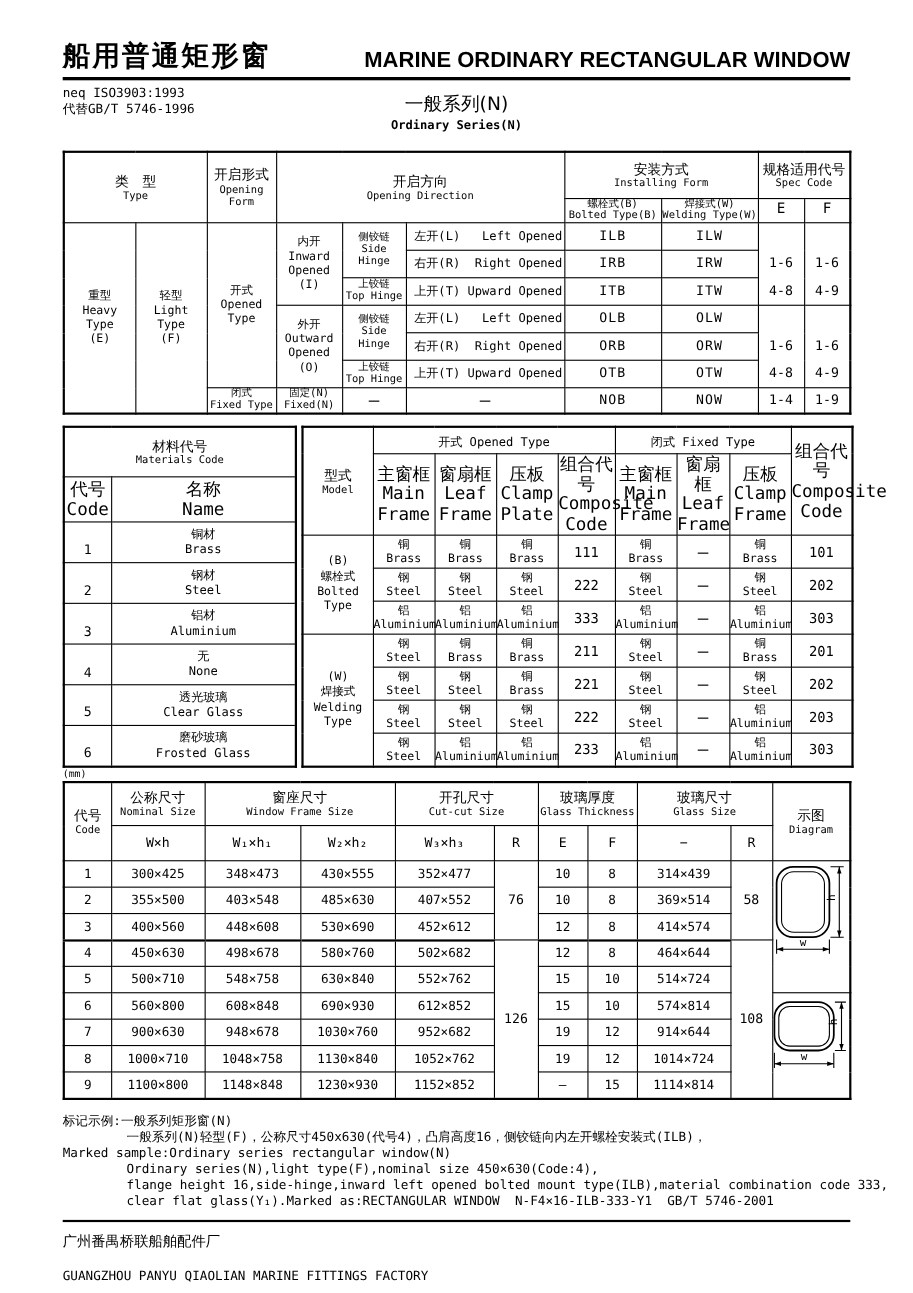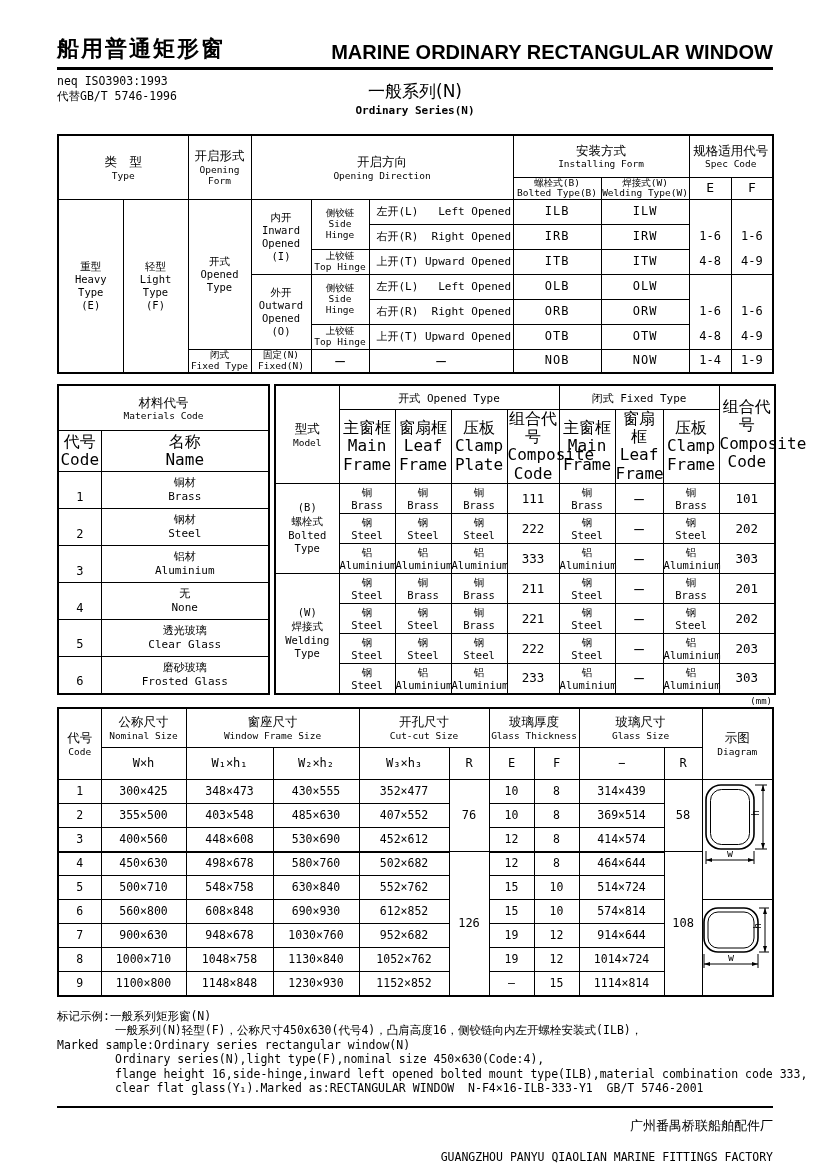--- a/index.html
+++ b/index.html
@@ -6,21 +6,21 @@
   html,body { margin:0; padding:0; }
   body {
     width:830px; height:1175px; background:#ffffff; color:#000;
     font-family:"DejaVu Sans Mono","DejaVu Sans",monospace;
   }
   .page { width:830px; height:1175px; padding:34px 57px 0 57px; position:relative; overflow:hidden; }
 
   
   .masthead { display:flex; justify-content:space-between; align-items:flex-end;
               border-bottom:3px solid #000; padding-bottom:3px; }
-  .title-zh { font-size:22px; font-weight:bold; letter-spacing:2px; font-family:"DejaVu Sans",sans-serif; }
+  .title-zh { font-size:25px; font-weight:bold; letter-spacing:2px; font-family:"DejaVu Sans",sans-serif; }
   .title-en { font-size:20px; font-weight:bold; font-family:"Liberation Sans",sans-serif; }
   .std-block { position:relative; height:58px; padding-top:3px; }
   .std-1 { font-size:15px; }
   .std-2 { font-size:11.5px; margin-top:1px; }
   .std-3 { font-size:11.5px; margin-top:1px; }
   .series { position:absolute; left:0; right:0; top:10px; text-align:center; }
   .series-zh { font-size:17px; font-family:"DejaVu Sans",sans-serif; }
   .series-en { font-size:11px; margin-top:1px;font-weight:bold; }
 
   
@@ -46,40 +46,40 @@
   .t2a { width:211px; }
   .t2a .mat-code { vertical-align:bottom; font-size:12px; padding-bottom:4px; }
   .t2a .mat-name { font-size:11px; line-height:1.3; }
   .t2b { width:500px; }
   .t2b .group { font-size:11px; }
   .t2b .cmodel { font-size:10.5px; line-height:1.3; }
   .t2b .cmat { font-size:10.5px; line-height:1.2; }
   .t2b .ccode { font-size:12.5px; }
 
   
-  .unit-note { width:715px; text-align:right; font-size:9px; height:12px; line-height:12px; }
+  .unit-note { width:715px; text-align:left; font-size:9px; height:12px; line-height:12px; }
 
   
   .t3 { width:715px; }
   .t3 .sub { font-size:12px; }
   .t3 .dim { font-size:11.5px; }
   .t3 .rcell { font-size:12px; }
   .t3 tr.tb td { border-bottom-width:2px; }
   .t3 .diacell { vertical-align:middle; }
 
   svg text { font-family:"DejaVu Sans Mono",monospace; fill:#000; }
 
   
   .notes { margin-top:12px; }
   .note { font-size:11.5px; line-height:14.5px; white-space:pre; }
   .indent { padding-left:58px; }
 
   
   .footer-rule { border-top:2px solid #000; margin-top:10px; }
-  .factory { text-align:right; margin-top:9px; }
+  .factory { text-align:left; margin-top:9px; }
   .factory-zh { font-size:13px; font-family:"DejaVu Sans",sans-serif; }
   .factory-en { font-size:11.5px; margin-top:15px; }
 </style>
 </head>
 <body>
 
 <div class="page">
 
   <div class="masthead">
     <div class="title-zh">船用普通矩形窗</div>

